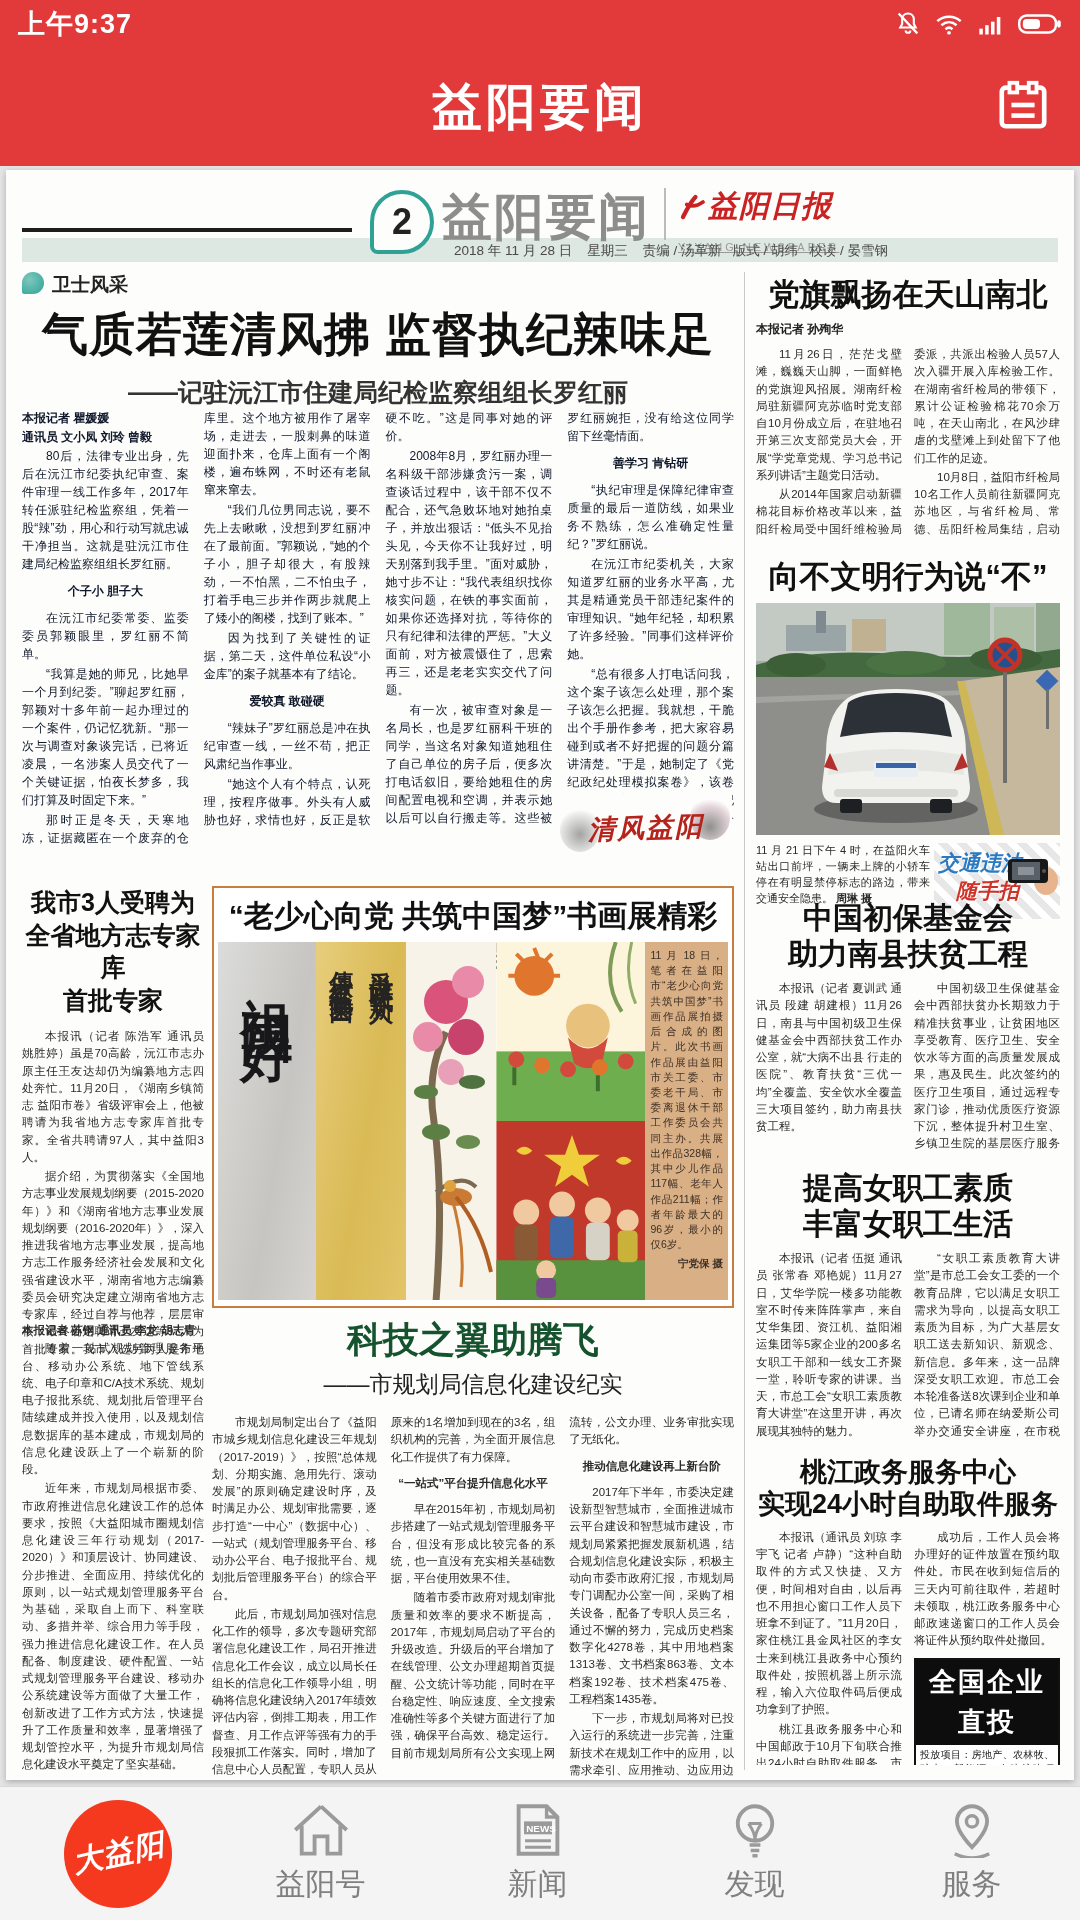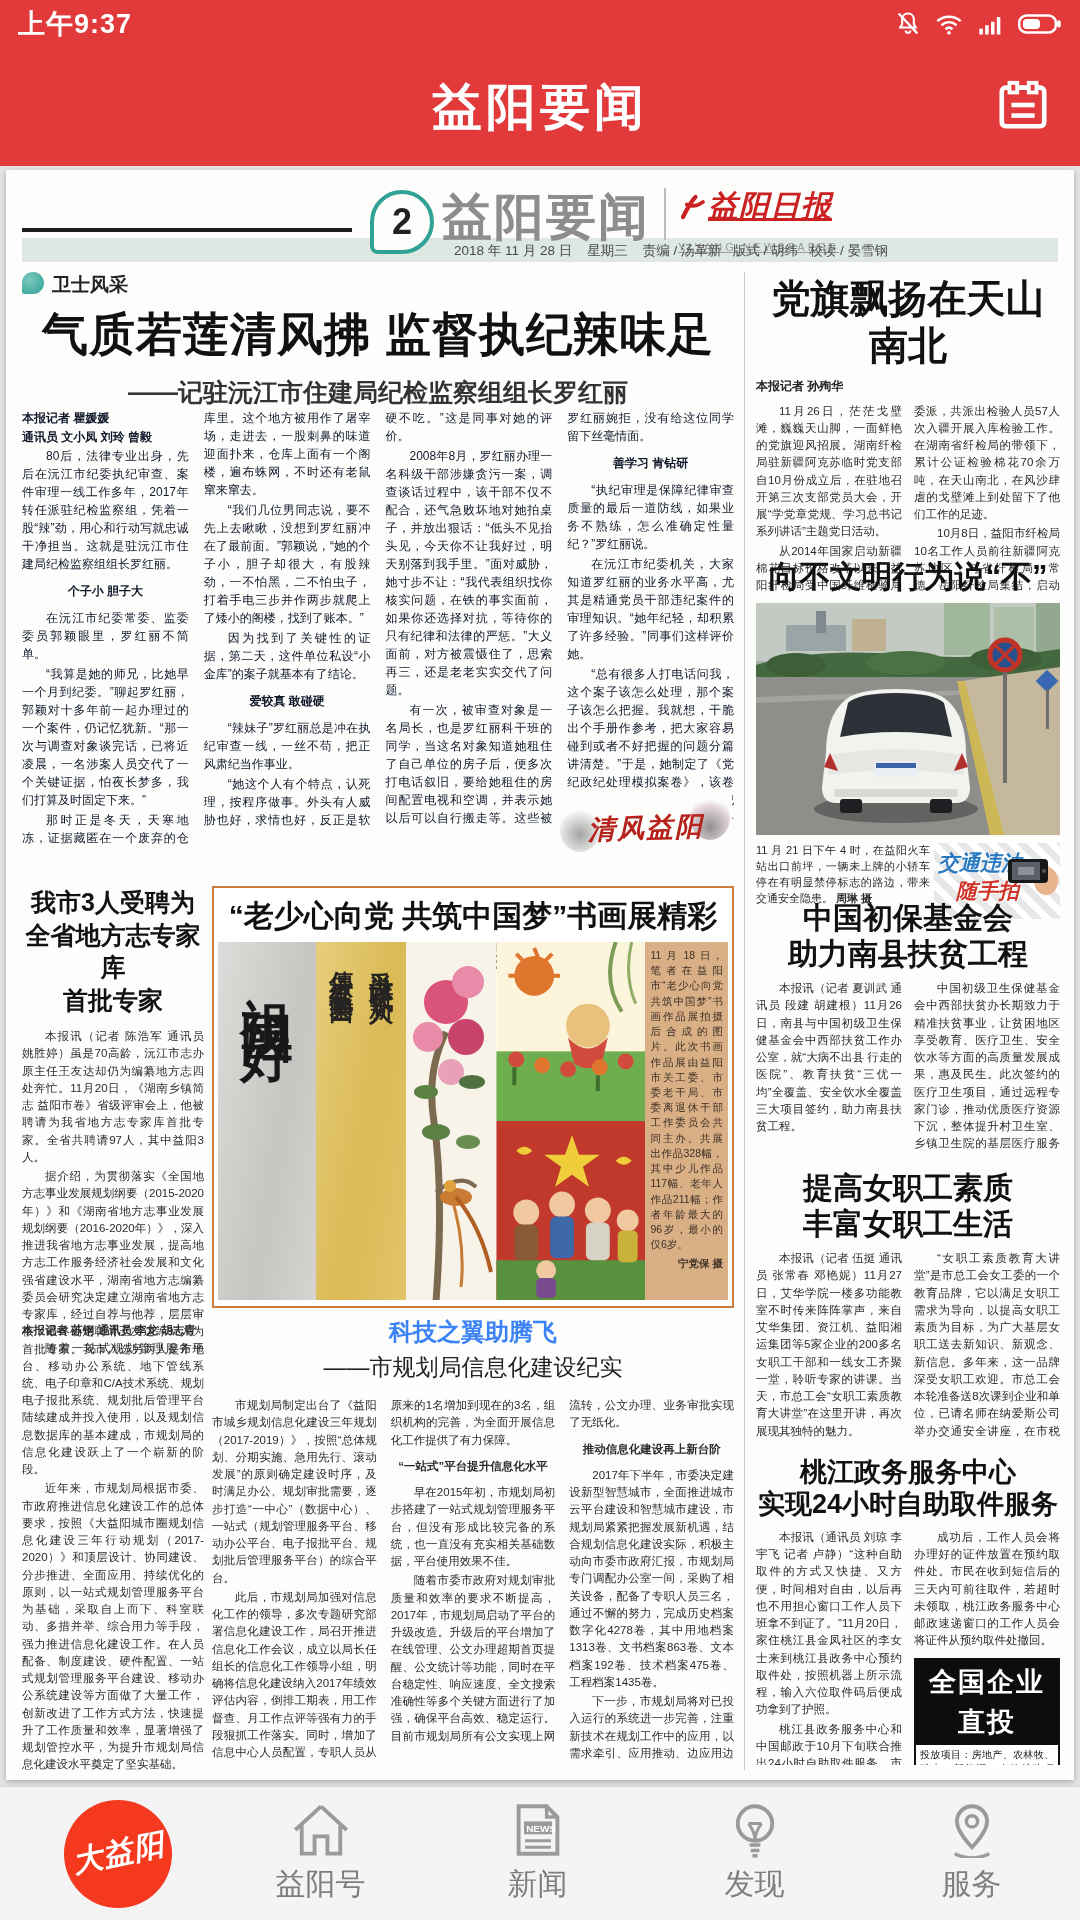--- a/index.html
+++ b/index.html
@@ -22,21 +22,21 @@
   .page{position:absolute;left:6px;right:6px;top:4px;height:1610px;background:#fdfdfb;box-shadow:0 2px 6px rgba(0,0,0,.25);color:#222;}
   
   .masthead{position:absolute;left:16px;right:16px;top:6px;height:96px;}
   .mh-line{position:absolute;left:0;top:52px;width:330px;height:4px;background:#1d1d1b;}
   .mh-bar{position:absolute;left:0;right:0;top:62px;height:24px;background:#dde8e2;}
   .mh-circle{position:absolute;left:348px;top:14px;width:56px;height:56px;border:4px solid #2fa295;border-radius:50% 50% 50% 12%;
              display:flex;align-items:center;justify-content:center;font-size:36px;font-weight:bold;color:#222;background:#fdfdfb;}
   .mh-title{position:absolute;left:420px;top:8px;font-size:50px;font-weight:900;color:#8d8d8b;letter-spacing:2px;}
   .mh-div{position:absolute;left:642px;top:12px;width:2px;height:52px;background:#bbb;}
   .mh-brand{position:absolute;left:656px;top:10px;}
-  .mh-brand .cn{color:#ca2222;font-size:30px;font-weight:900;font-style:italic;letter-spacing:1px;text-decoration:underline;}
+  .mh-brand .cn{color:#ca2222;font-size:30px;font-weight:900;font-style:italic;letter-spacing:1px;}
   .mh-brand .en{color:#9a9a98;font-size:11px;letter-spacing:3px;margin-top:14px;text-decoration:underline;}
   .mh-date{position:absolute;left:432px;top:66px;font-size:13.5px;color:#4a4a48;white-space:pre;}
   
   .lead{position:absolute;left:16px;top:102px;width:712px;height:608px;}
   .badge{display:flex;align-items:flex-start;height:26px;}
   .badge .dot{width:22px;height:22px;border-radius:50% 50% 50% 10%;background:radial-gradient(circle at 35% 35%,#7cc8bd,#2fa295);margin-right:8px;}
   .badge .txt{font-size:19px;font-weight:bold;color:#222;}
   .lead-h1{margin-top:6px;text-align:center;font-size:46px;font-weight:900;letter-spacing:1px;color:#111;}
   .lead-h2{margin-top:10px;text-align:center;font-size:25px;color:#333;font-weight:600;}
   .lead-body{height:452px;overflow:hidden;column-count:4;column-gap:15px;font-size:12px;line-height:1.5;text-align:justify;color:#0f172a;}
@@ -66,30 +66,30 @@
            font-size:52px;font-weight:900;color:#18181a;margin-top:14px;letter-spacing:18px;}
   .s2{width:92px;background:linear-gradient(100deg,#e8cd7c,#d9ba55 55%,#e3c468);display:flex;justify-content:center;gap:8px;}
   .s2 .cal{writing-mode:vertical-rl;text-orientation:upright;font-family:"DejaVu Serif","Liberation Serif",serif;
            font-size:24px;font-weight:900;color:#262422;margin-top:10px;letter-spacing:6px;}
   .s3{width:92px;}
   .s4{width:152px;display:flex;flex-direction:column;}
   .s5{width:84px;background:#d9af86;padding:6px 5px;box-sizing:border-box;font-size:10.5px;line-height:1.45;color:#3c3026;text-align:justify;}
   .s5 .credit{text-align:right;margin-top:4px;font-weight:bold;}
   
   .tech{position:absolute;left:206px;top:1146px;width:522px;height:454px;}
-  .tech-h1{text-align:center;font-size:24px;font-weight:900;color:#3b82f6;}
+  .tech-h1{text-align:center;font-size:36px;font-weight:900;color:#14532d;}
   .tech-h2{text-align:center;font-size:23px;color:#222;margin-top:4px;}
   .tech-cols{margin-top:14px;height:368px;overflow:hidden;column-count:3;column-gap:14px;font-size:11.5px;line-height:1.5;text-align:justify;color:#2a2a28;}
   
   .rcol{position:absolute;left:750px;top:102px;width:304px;height:1498px;}
   .rc-h{text-align:center;font-weight:900;color:#111;line-height:1.2;}
   .rc-byline{font-size:12px;font-weight:bold;margin-top:8px;}
   .rc-body{overflow:hidden;column-count:2;column-gap:12px;font-size:11.5px;line-height:1.5;text-align:justify;color:#2a2a28;}
   .a2{position:absolute;top:4px;left:0;right:0;}
-  .a2 .rc-h{font-size:39px;}
+  .a2 .rc-h{font-size:31px;}
   .a2 .rc-body{margin-top:8px;height:192px;}
   .a3{position:absolute;top:286px;left:0;right:0;}
   .a3 .rc-h{font-size:31px;}
   .photo{margin-top:8px;width:304px;height:232px;}
   .caprow{display:flex;margin-top:4px;height:76px;}
   .caption{width:58%;font-size:11px;line-height:1.45;text-align:justify;color:#2a2a28;}
   .caption .credit{font-weight:bold;}
   .snapgfx{position:relative;width:42%;margin-left:4px;background:repeating-linear-gradient(45deg,#e7e7e7 0 7px,#fff 7px 14px);overflow:hidden;}
   .snapgfx .t1{position:absolute;left:4px;top:6px;font-size:21px;font-weight:900;font-style:italic;color:#2a7ac2;text-shadow:1px 1px 0 #fff;}
   .snapgfx .t2{position:absolute;left:22px;top:34px;font-size:21px;font-weight:900;font-style:italic;color:#cf3328;text-shadow:1px 1px 0 #fff;}

